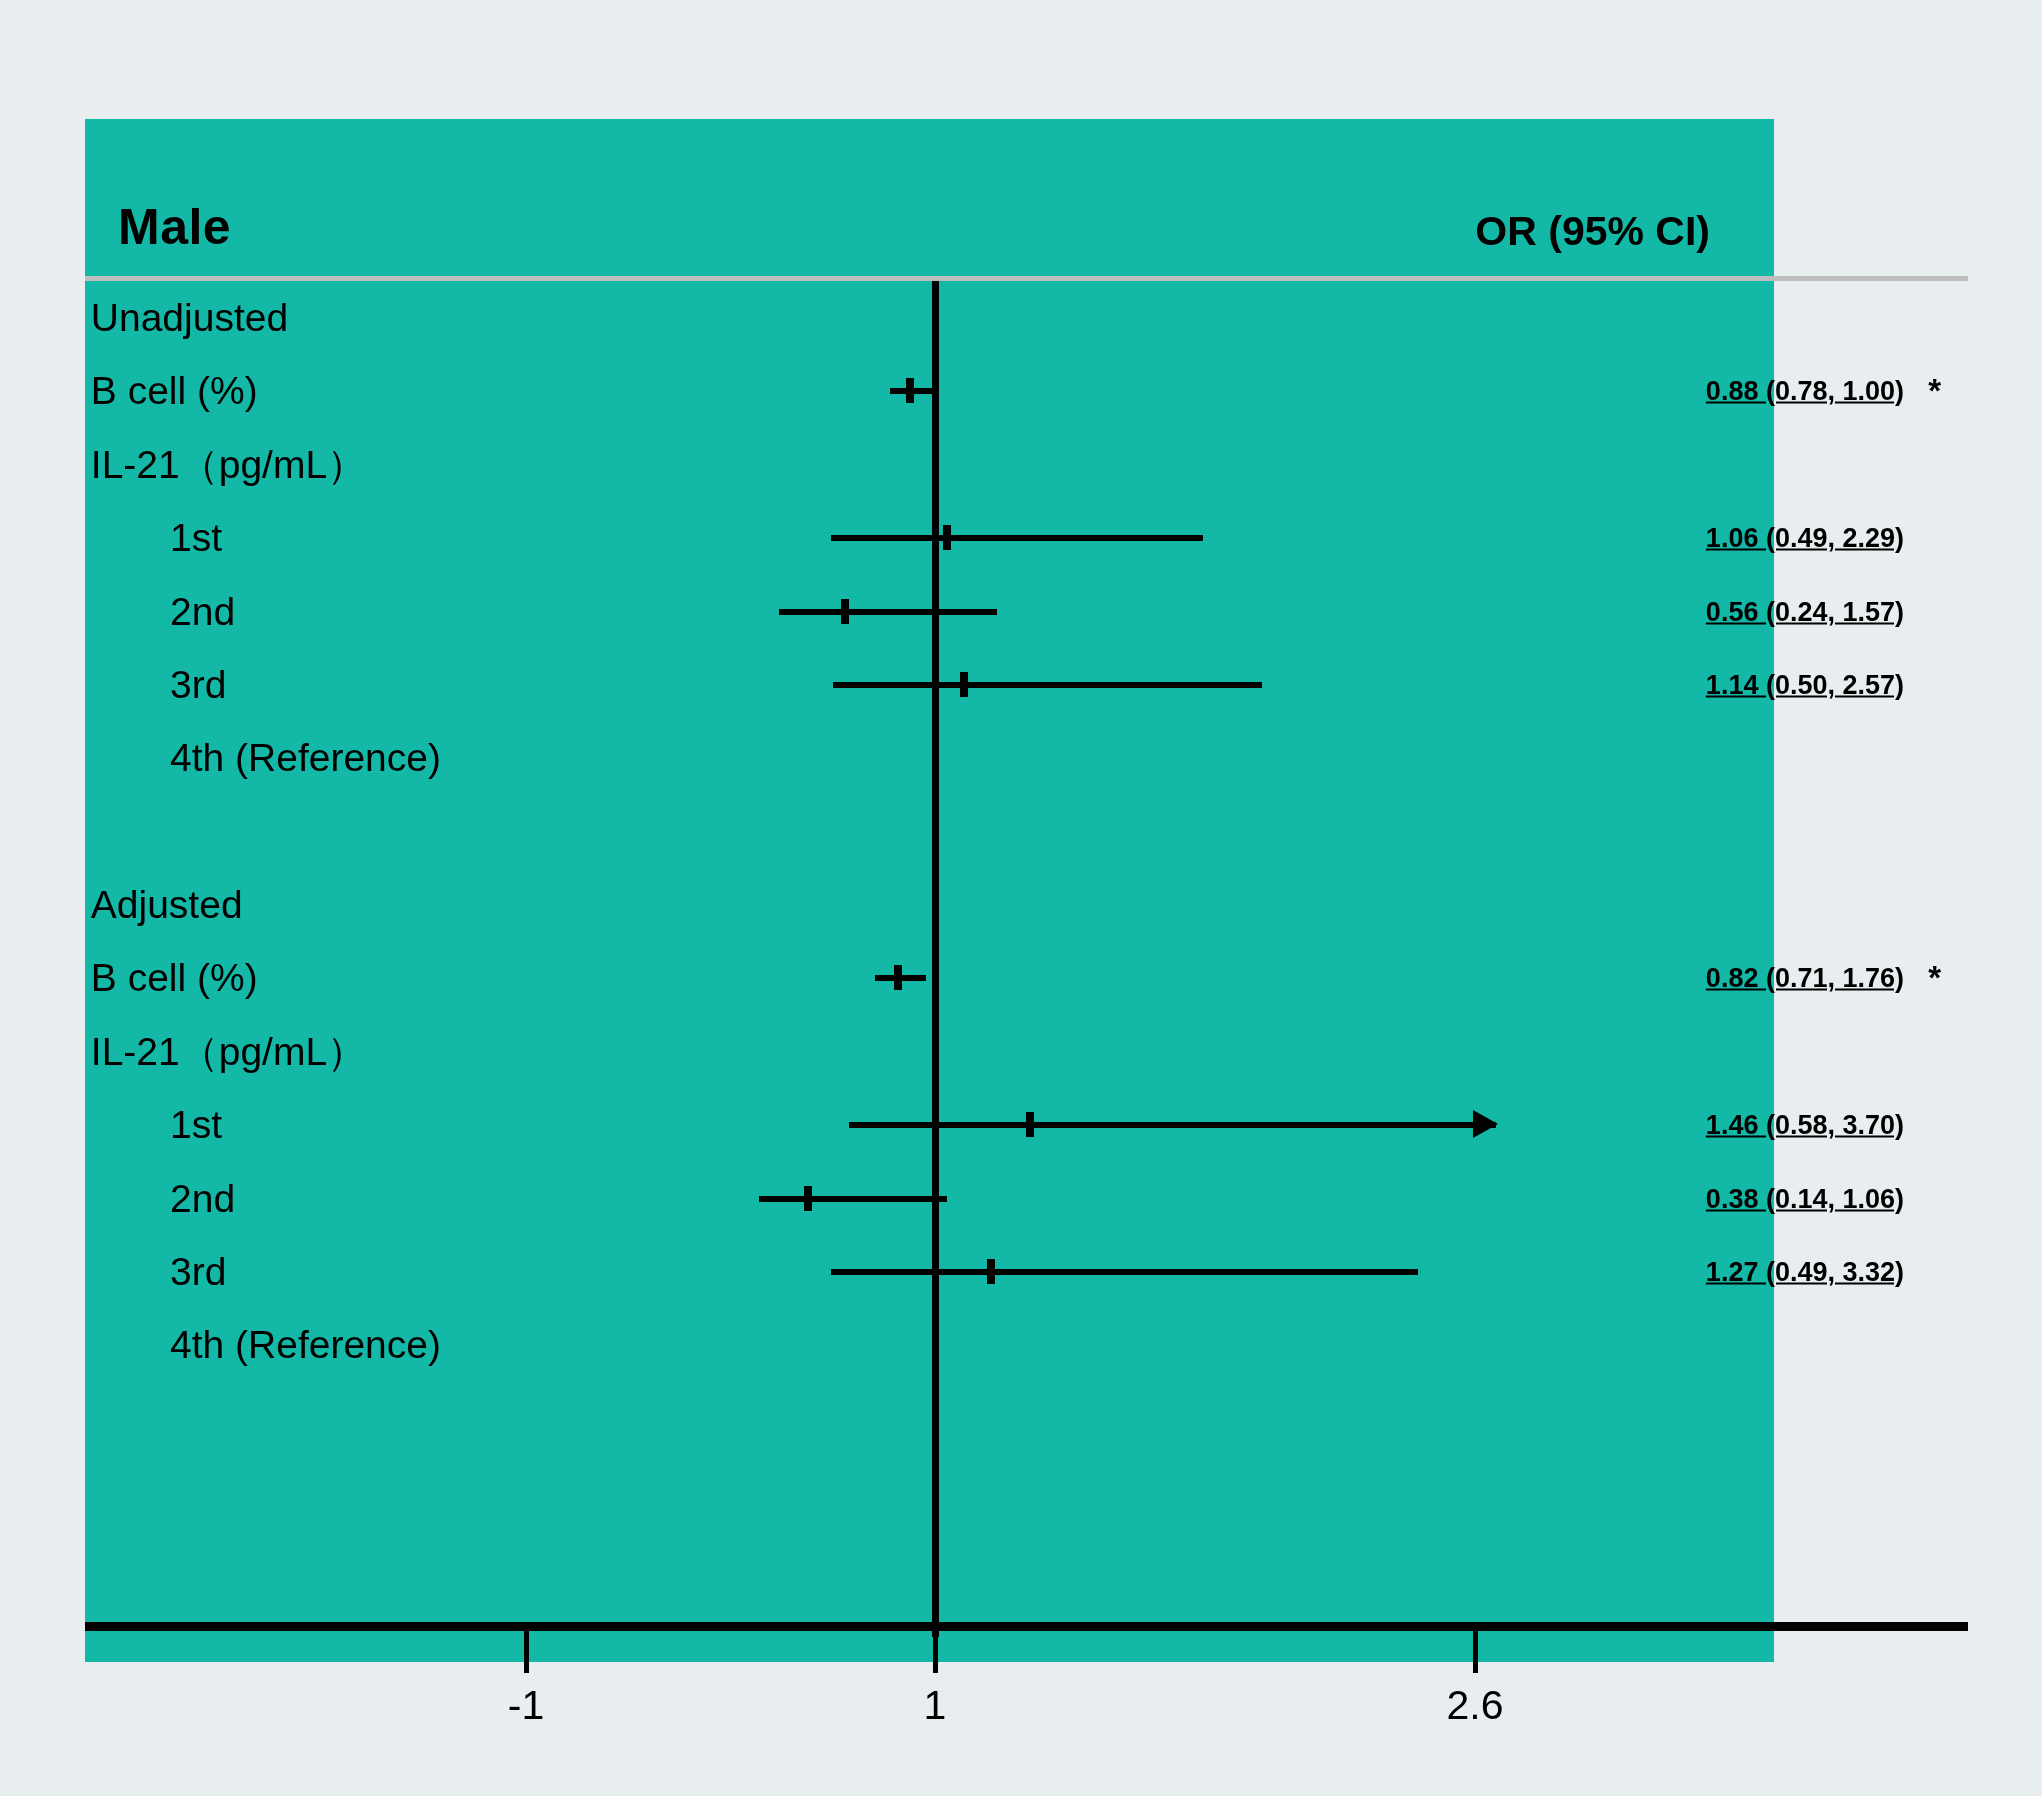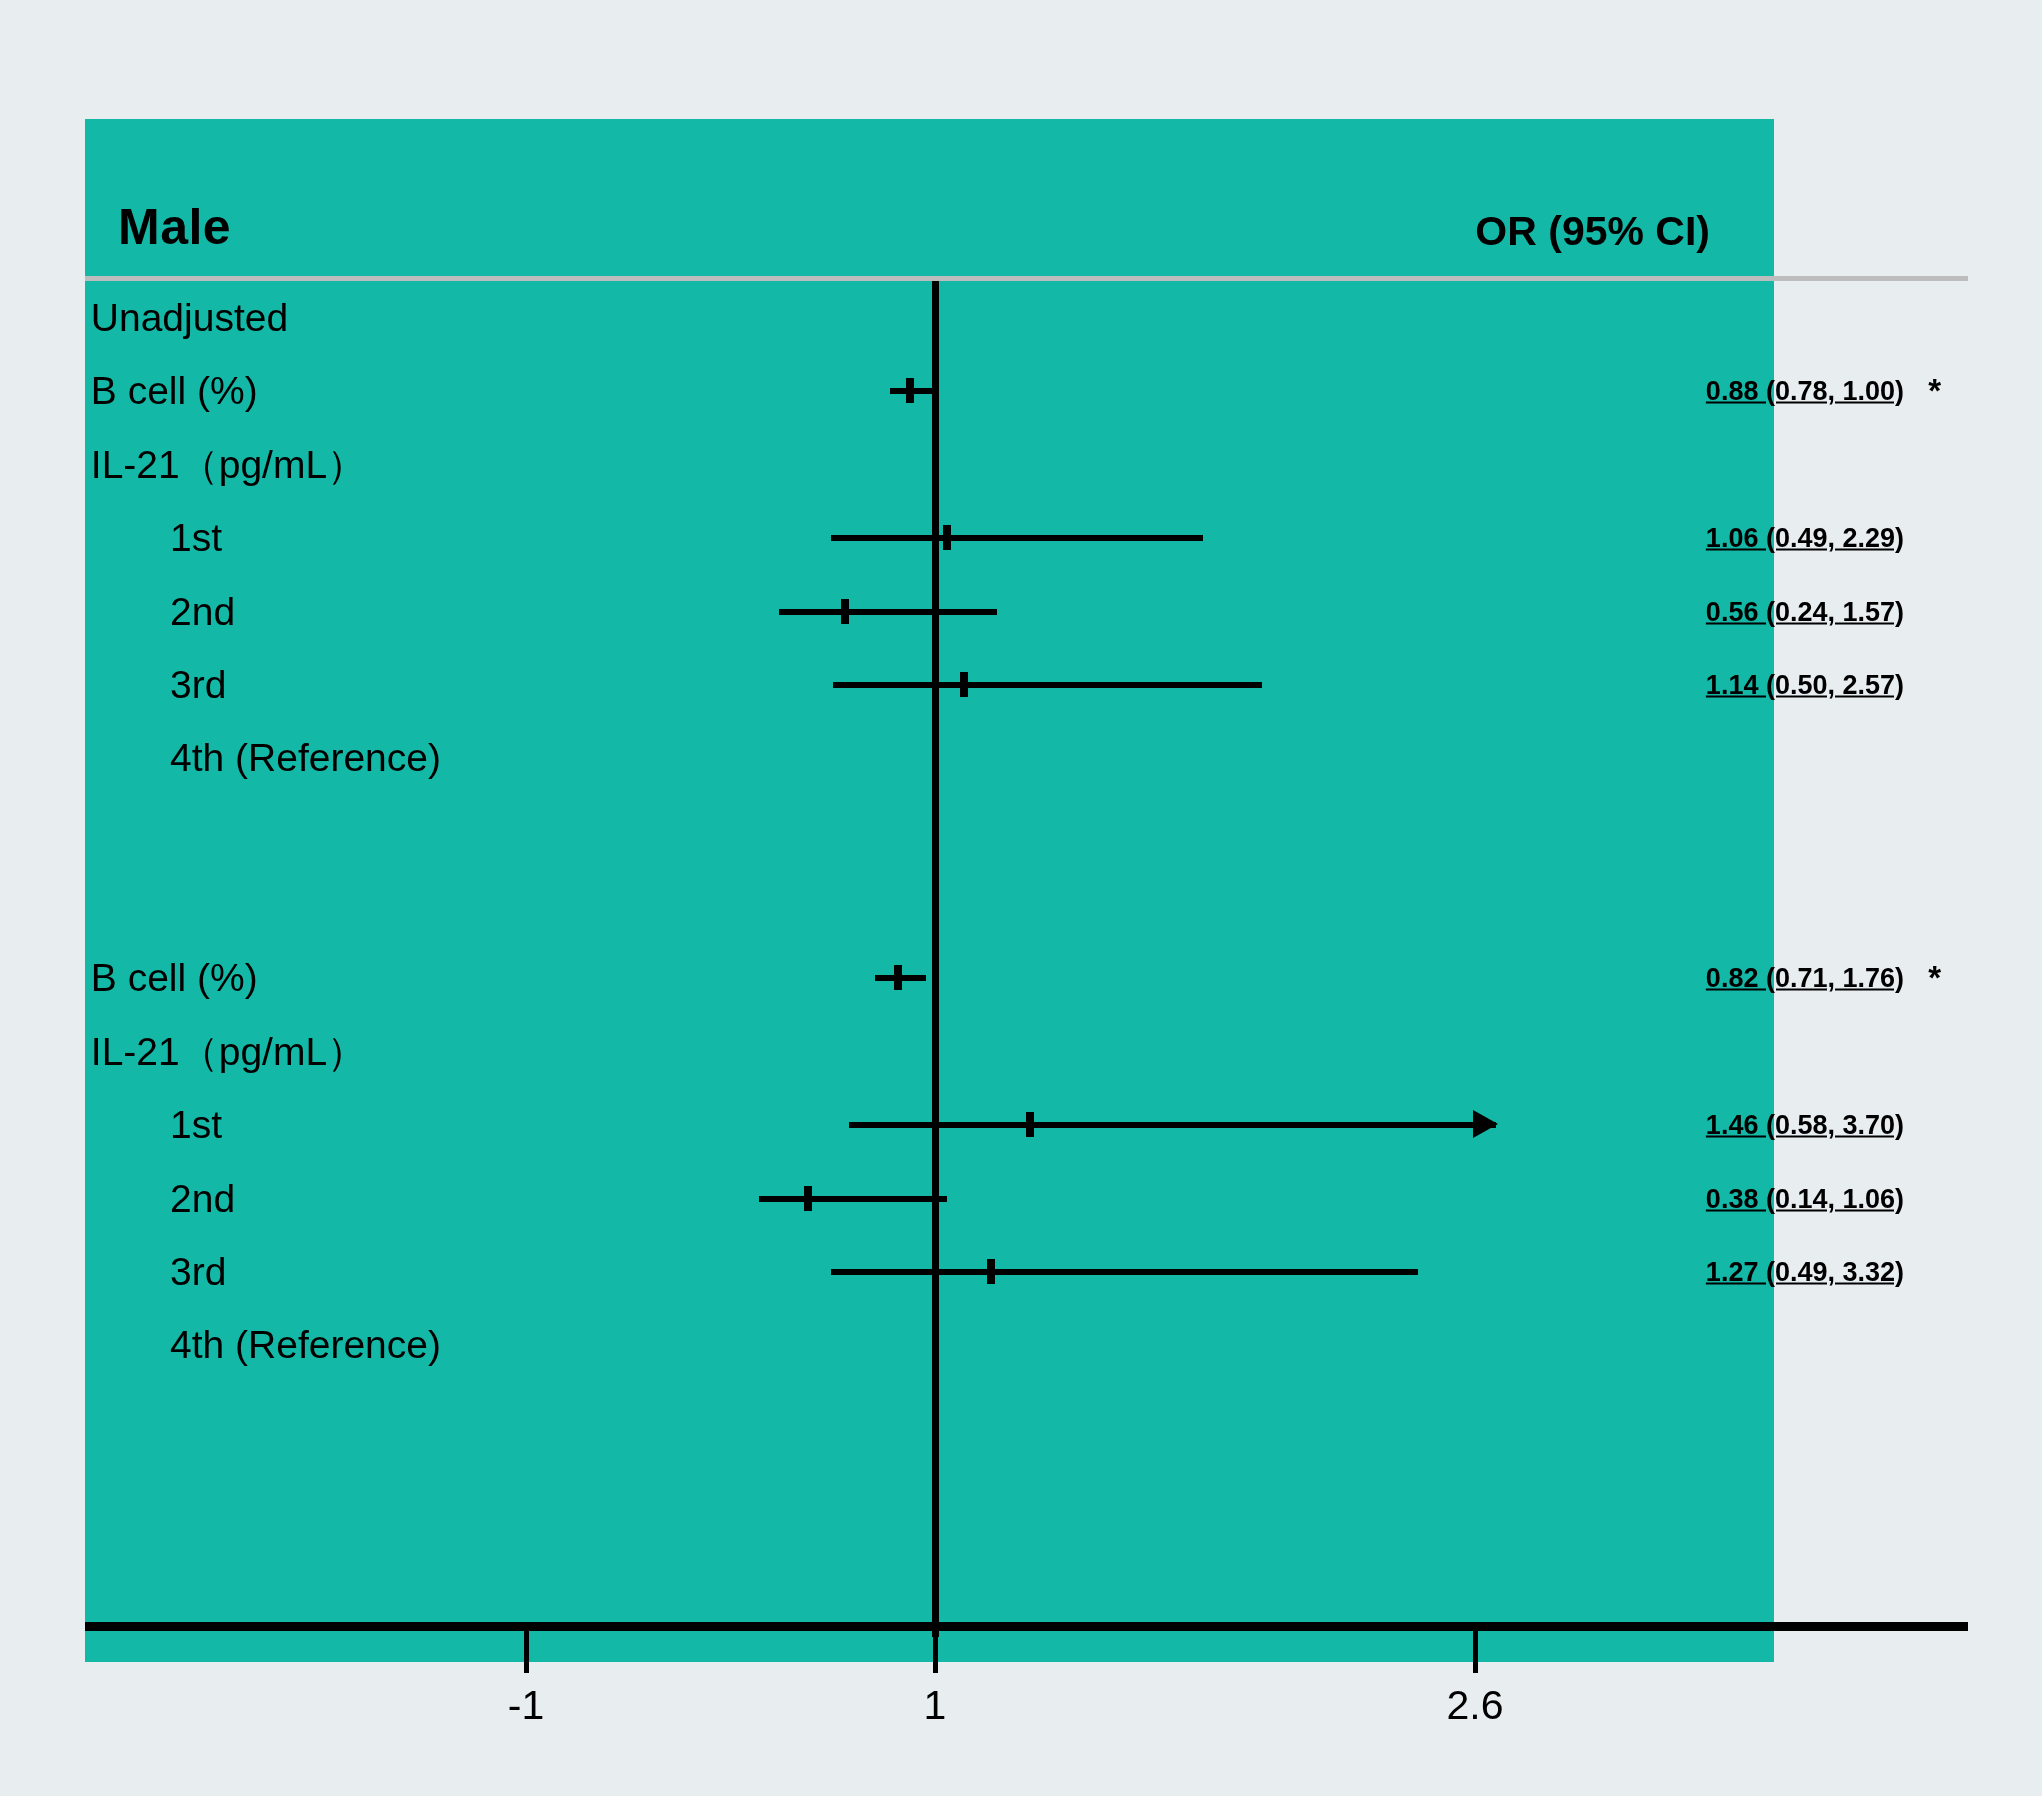--- a/index.html
+++ b/index.html
@@ -211,20 +211,23 @@
         <div class="row" style="top: 367px;">
           <div class="rlabel lvl1">3rd</div>
           <div class="rvalue">1.14 (0.50, 2.57)</div>
           <div class="ci" style="left: 748px; width: 429px;"></div>
           <div class="pt" style="left: 875px;"></div>
         </div>
         <div class="row" style="top: 440px;">
           <div class="rlabel lvl1">4th (Reference)</div>
         </div>
         <div class="row" style="top: 514px;"></div>
+        <div class="row" style="top: 587px;">
+          <div class="rlabel lvl0">Adjusted</div>
+        </div>
         <div class="row" style="top: 660px;">
           <div class="rlabel lvl0">B cell (%)</div>
           <div class="rvalue">0.82 (0.71, 1.76)</div>
           <div class="star">*</div>
           <div class="ci" style="left: 790px; width: 51px;"></div>
           <div class="pt" style="left: 809px;"></div>
         </div>
         <div class="row" style="top: 734px;">
           <div class="rlabel lvl0">IL-21（pg/mL）</div>
         </div>

